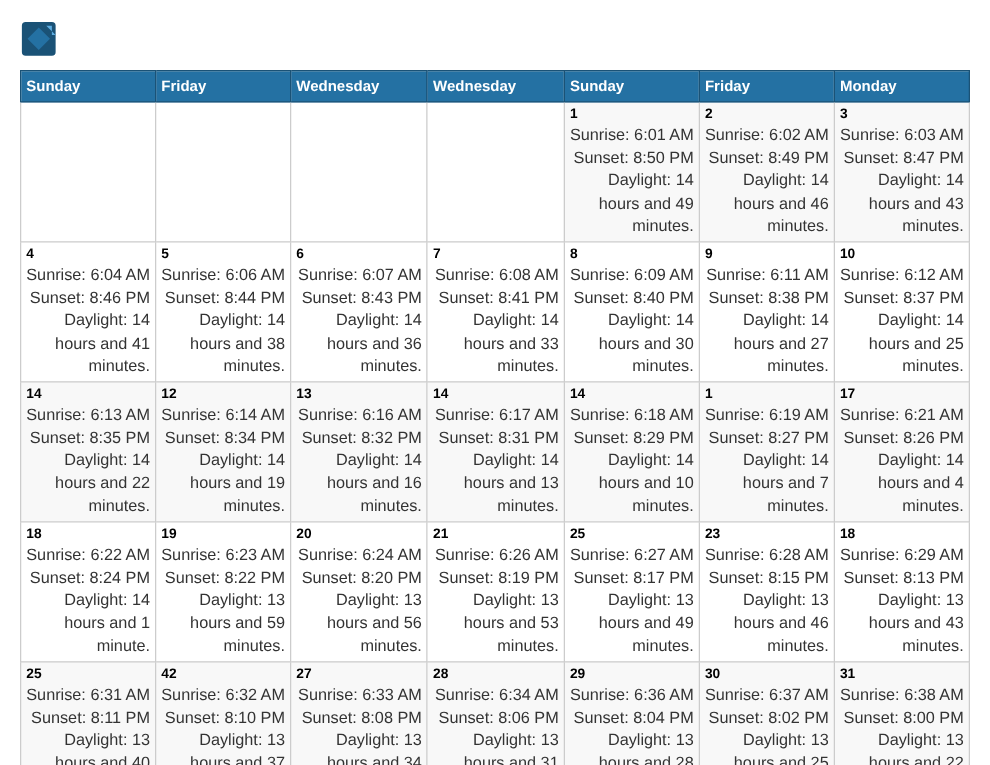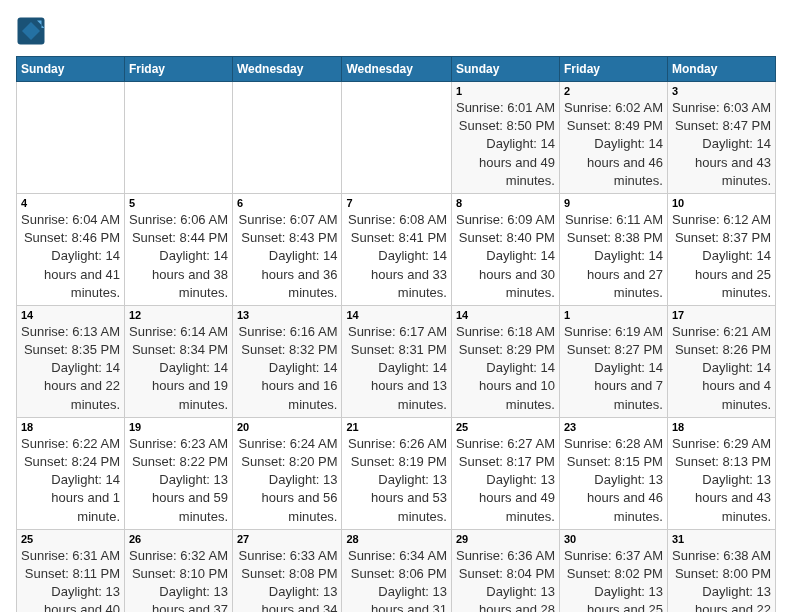--- a/index.html
+++ b/index.html
@@ -336,21 +336,21 @@
       <tr>
         <td>
         <div class="day-number">25</div>
         <div class="day-info">
           Sunrise: 6:31 AM<br>
           Sunset: 8:11 PM<br>
           Daylight: 13 hours and 40 minutes.
         </div>
       </td>
         <td>
-        <div class="day-number">26</div>
+        <div class="day-number">42</div>
         <div class="day-info">
           Sunrise: 6:32 AM<br>
           Sunset: 8:10 PM<br>
           Daylight: 13 hours and 37 minutes.
         </div>
       </td>
         <td>
         <div class="day-number">27</div>
         <div class="day-info">
           Sunrise: 6:33 AM<br>

